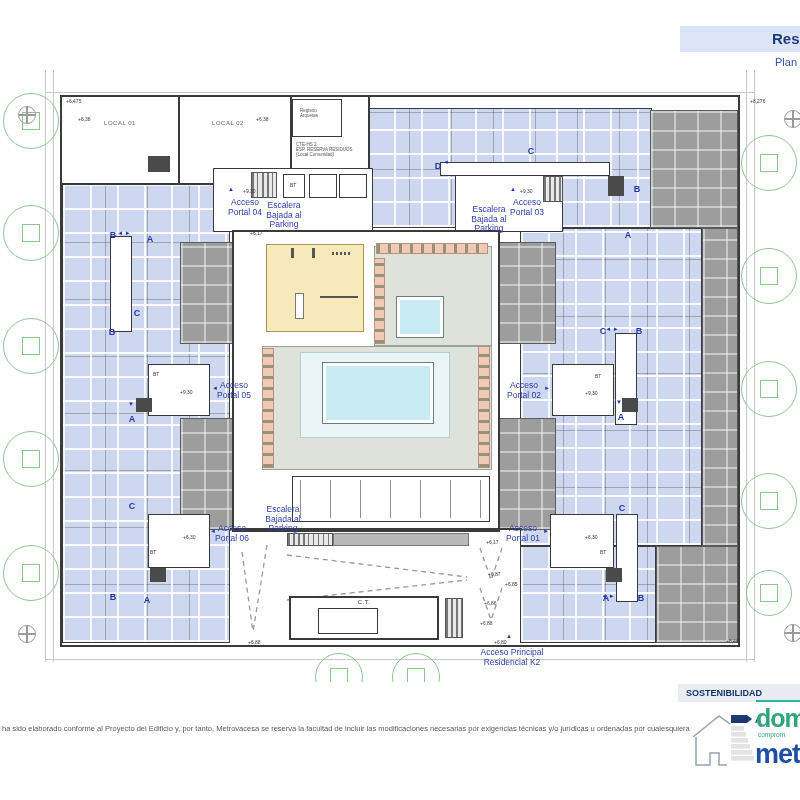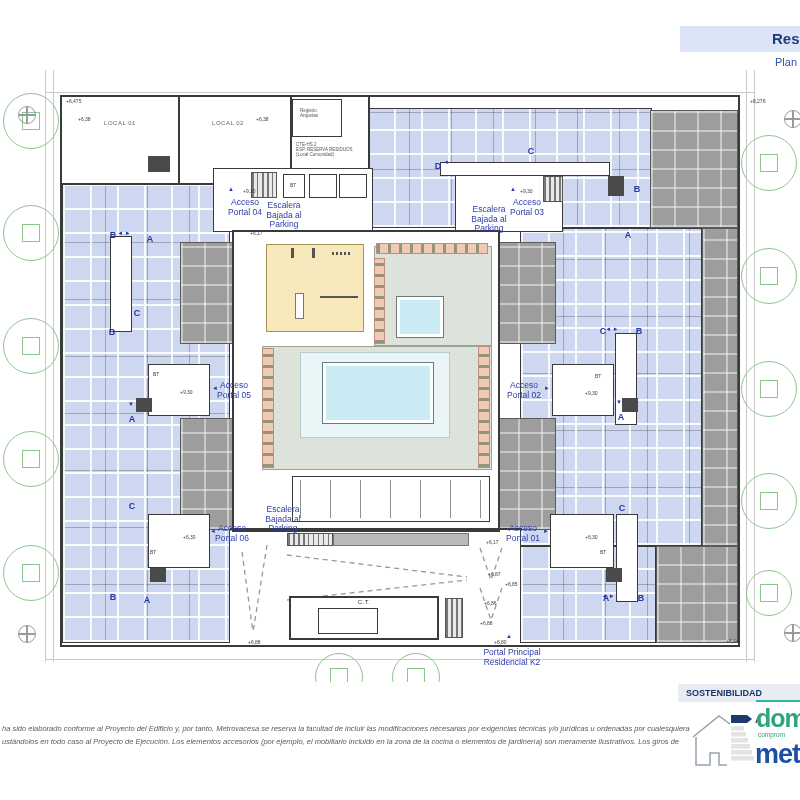--- a/index.html
+++ b/index.html
@@ -45,21 +45,21 @@
   
   .plan-label{font-size:8.5px;line-height:9.5px;color:#2c3cab;text-align:center;
               white-space:pre-line;transform:translateX(-50%);}
   .unit-letter{font-size:9px;font-weight:bold;color:#2636a8;transform:translate(-50%,-50%);}
   .arrow{font-size:6px;color:#2636a8;transform:translate(-50%,-50%);white-space:nowrap;}
   .level-label{font-size:5px;color:#3c3c3c;white-space:nowrap;}
   .bt-label{font-size:5px;color:#444;}
   .room-label{font-size:6px;color:#666;letter-spacing:.5px;white-space:nowrap;transform:translateX(-50%);}
   .tiny-label{font-size:4.5px;line-height:5.2px;color:#555;white-space:pre-line;}
   
-  #disclaimer{left:2px;top:722px;width:680px;font-style:italic;font-size:7.5px;
+  #disclaimer{left:2px;top:722px;width:680px;font-size:7.5px;
               line-height:13px;color:#5a5a5a;}
   #disclaimer div{white-space:nowrap;}
   #sost-bar{left:678px;top:684px;width:130px;height:18px;background:#e9edf3;}
   #sost-title{left:686px;top:688px;font-size:9px;font-weight:bold;color:#17356b;white-space:nowrap;}
   #sost-line{left:756px;top:700px;width:50px;height:2px;background:#2ab5a5;}
   #logo-dom{left:756px;top:704px;font-size:25px;font-weight:bold;color:#2fa579;letter-spacing:-1px;white-space:nowrap;}
   #logo-dom-sub{left:758px;top:731px;font-size:6.5px;color:#2fa579;white-space:nowrap;}
   #logo-met{left:755px;top:739px;font-size:27px;font-weight:bold;color:#1d4fa2;letter-spacing:-1px;white-space:nowrap;}
 </style>
 </head>
@@ -159,21 +159,21 @@
         <path d="M37 17 L23 104"></path>
       <path d="M250 20 L261 52 L272 20"></path>
         <path d="M250 60 L261 92 L272 60"></path>
     </g>
   </svg>
   <div class="abs" style="left:289px;top:526px;width:150px;height:44px;background:#fff;border:2.5px solid #3a3a3a;box-sizing:border-box"></div>
   <div class="abs wall1" style="left:318px;top:538px;width:60px;height:26px"></div>
   <div class="abs room-label" style="left:364px;top:529px;color:#333">C.T.</div>
   <div class="abs hatch" style="left:445px;top:528px;width:18px;height:40px"></div>
 
-  <div class="abs plan-label" style="left:512px;top:578px">Portal Principal
+  <div class="abs plan-label" style="left:512px;top:578px">Acceso Principal
 Residencial K2</div>
 <div class="abs tree" style="left: 3px; top: 23px; width: 54px; height: 54px;"></div>
     <div class="abs tree" style="left: 3px; top: 135px; width: 54px; height: 54px;"></div>
     <div class="abs tree" style="left: 3px; top: 248px; width: 54px; height: 54px;"></div>
     <div class="abs tree" style="left: 3px; top: 361px; width: 54px; height: 54px;"></div>
     <div class="abs tree" style="left: 3px; top: 475px; width: 54px; height: 54px;"></div>
     <div class="abs tree" style="left: 741px; top: 65px; width: 54px; height: 54px;"></div>
     <div class="abs tree" style="left: 741px; top: 178px; width: 54px; height: 54px;"></div>
     <div class="abs tree" style="left: 741px; top: 291px; width: 54px; height: 54px;"></div>
     <div class="abs tree" style="left: 741px; top: 403px; width: 54px; height: 54px;"></div>
@@ -257,21 +257,20 @@
     <div class="abs level-label" style="left: 505px; top: 511px;">+6,85</div>
     <div class="abs level-label" style="left: 484px; top: 530px;">+6,86</div>
     <div class="abs level-label" style="left: 480px; top: 550px;">+6,88</div>
     <div class="abs level-label" style="left: 248px; top: 569px;">+6,88</div>
     <div class="abs level-label" style="left: 494px; top: 569px;">+6,80</div>
     <div class="abs level-label" style="left: 726px; top: 568px;">+8,44</div>
   </div>
 
 <div class="abs" id="disclaimer">
     <div>ha sido elaborado conforme al Proyecto del Edificio y, por tanto, Metrovacesa se reserva la facultad de incluir las modificaciones necesarias por exigencias técnicas y/o jurídicas u ordenadas por cualesquiera</div>
-    <div>ustándolos en todo caso al Proyecto de Ejecución. Los elementos accesorios (por ejemplo, el mobiliario incluido en la zona de la cocina o elementos de jardinería) son meramente ilustrativos. Los giros de</div>
   </div>
 
 <div class="abs" id="sost-bar"></div>
 <div class="abs" id="sost-title">SOSTENIBILIDAD</div>
 <div class="abs" id="sost-line"></div>
 
 <svg class="abs" style="left:690px;top:708px" width="78" height="64" viewBox="0 0 78 64">
   <path d="M3 29 L29 8 L40 16" stroke="#95a3b3" stroke-width="1.5" fill="none"></path>
   <path d="M6 29 L6 57 L20 57 L20 45 L29 45 L29 57 L37 57" stroke="#95a3b3" stroke-width="1.5" fill="none"></path>
   <rect x="41" y="18" width="13" height="4.6" fill="#e4e4e4"></rect>

